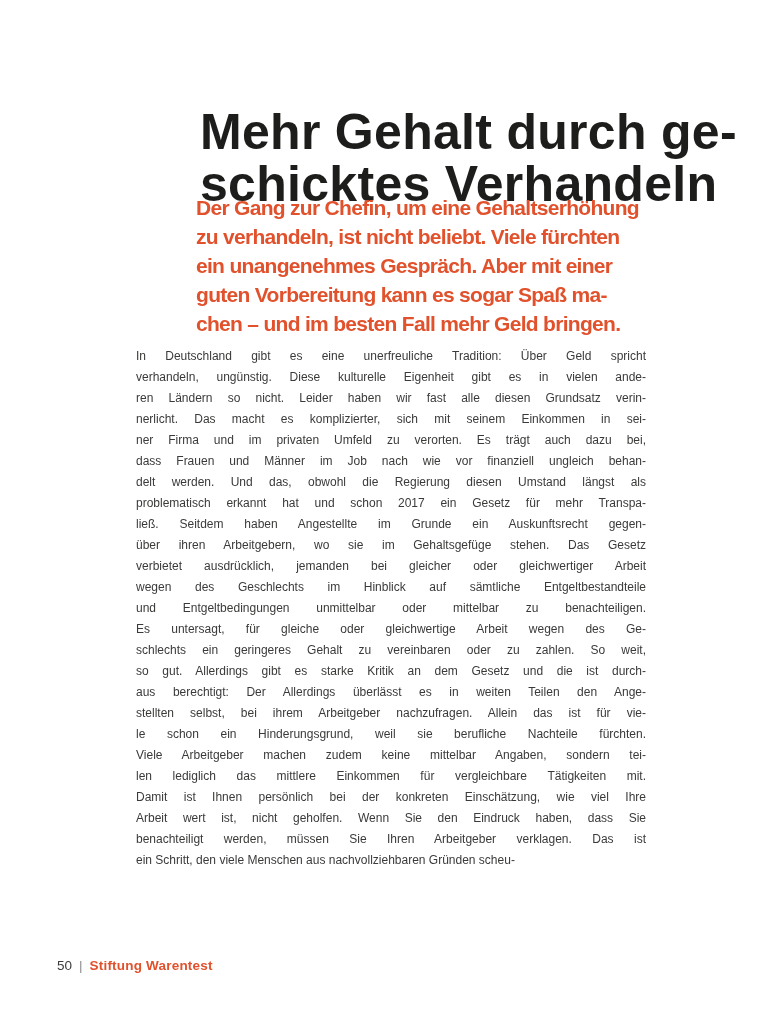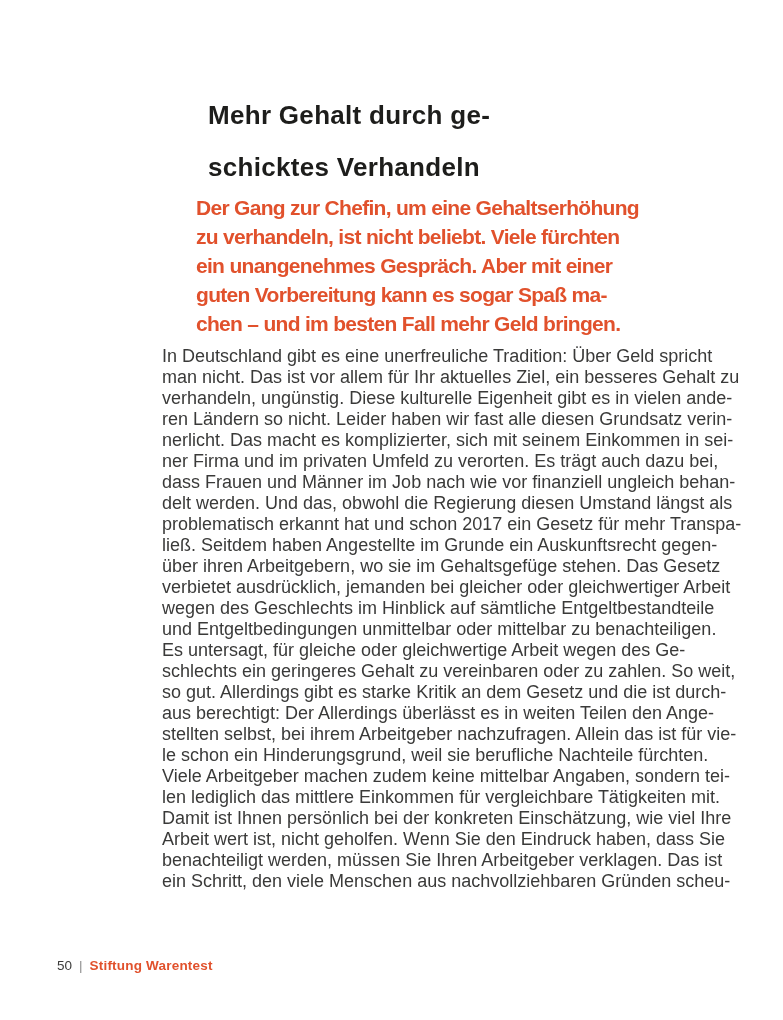--- a/index.html
+++ b/index.html
@@ -11,24 +11,24 @@
     position: relative;
     width: 783px;
     height: 1020px;
     background: var(--page-bg, #ffffff);
     font-family: "Liberation Sans", sans-serif;
     overflow: hidden;
   }
   
   .title {
     position: absolute;
-    left: 208px;
+    left: 200px;
     top: 72px;
     color: var(--heading-color, #1d1d1b);
-    font-size: 26px;
+    font-size: 50px;
     font-weight: bold;
     line-height: 52px;
     letter-spacing: 0.3px;
   }
   .title .line {
     white-space: nowrap;
   }
   
   .subtitle {
     position: absolute;
@@ -43,24 +43,23 @@
   .subtitle .line {
     white-space: nowrap;
   }
   
   .bodytext {
     position: absolute;
     left: 136px;
     top: 346px;
     width: 510px;
     color: var(--text-color, #3a3a39);
-    font-size: 18px;
+    font-size: 12px;
     line-height: 21px;
     letter-spacing: 0;
-    margin-left: 26px;
   }
   .bodytext .line {
     text-align: justify;
     text-align-last: justify;
     white-space: nowrap;
   }
   .bodytext .line:last-child {
     text-align-last: left;
   }
   
@@ -96,21 +95,20 @@
   <div class="subtitle">
       <div class="line">Der Gang zur Chefin, um eine Gehaltserhöhung</div>
       <div class="line">zu verhandeln, ist nicht beliebt. Viele fürchten</div>
       <div class="line">ein unangenehmes Gespräch. Aber mit einer</div>
       <div class="line">guten Vorbereitung kann es sogar Spaß ma-</div>
       <div class="line">chen – und im besten Fall mehr Geld bringen.</div>
     </div>
 
   <div class="bodytext">
       <div class="line">In Deutschland gibt es eine unerfreuliche Tradition: Über Geld spricht</div>
-      <div class="line">man nicht. Das ist vor allem für Ihr aktuelles Ziel, ein besseres Gehalt zu</div>
       <div class="line">verhandeln, ungünstig. Diese kulturelle Eigenheit gibt es in vielen ande-</div>
       <div class="line">ren Ländern so nicht. Leider haben wir fast alle diesen Grundsatz verin-</div>
       <div class="line">nerlicht. Das macht es komplizierter, sich mit seinem Einkommen in sei-</div>
       <div class="line">ner Firma und im privaten Umfeld zu verorten. Es trägt auch dazu bei,</div>
       <div class="line">dass Frauen und Männer im Job nach wie vor finanziell ungleich behan-</div>
       <div class="line">delt werden. Und das, obwohl die Regierung diesen Umstand längst als</div>
       <div class="line">problematisch erkannt hat und schon 2017 ein Gesetz für mehr Transpa-</div>
       <div class="line">ließ. Seitdem haben Angestellte im Grunde ein Auskunftsrecht gegen-</div>
       <div class="line">über ihren Arbeitgebern, wo sie im Gehaltsgefüge stehen. Das Gesetz</div>
       <div class="line">verbietet ausdrücklich, jemanden bei gleicher oder gleichwertiger Arbeit</div>

